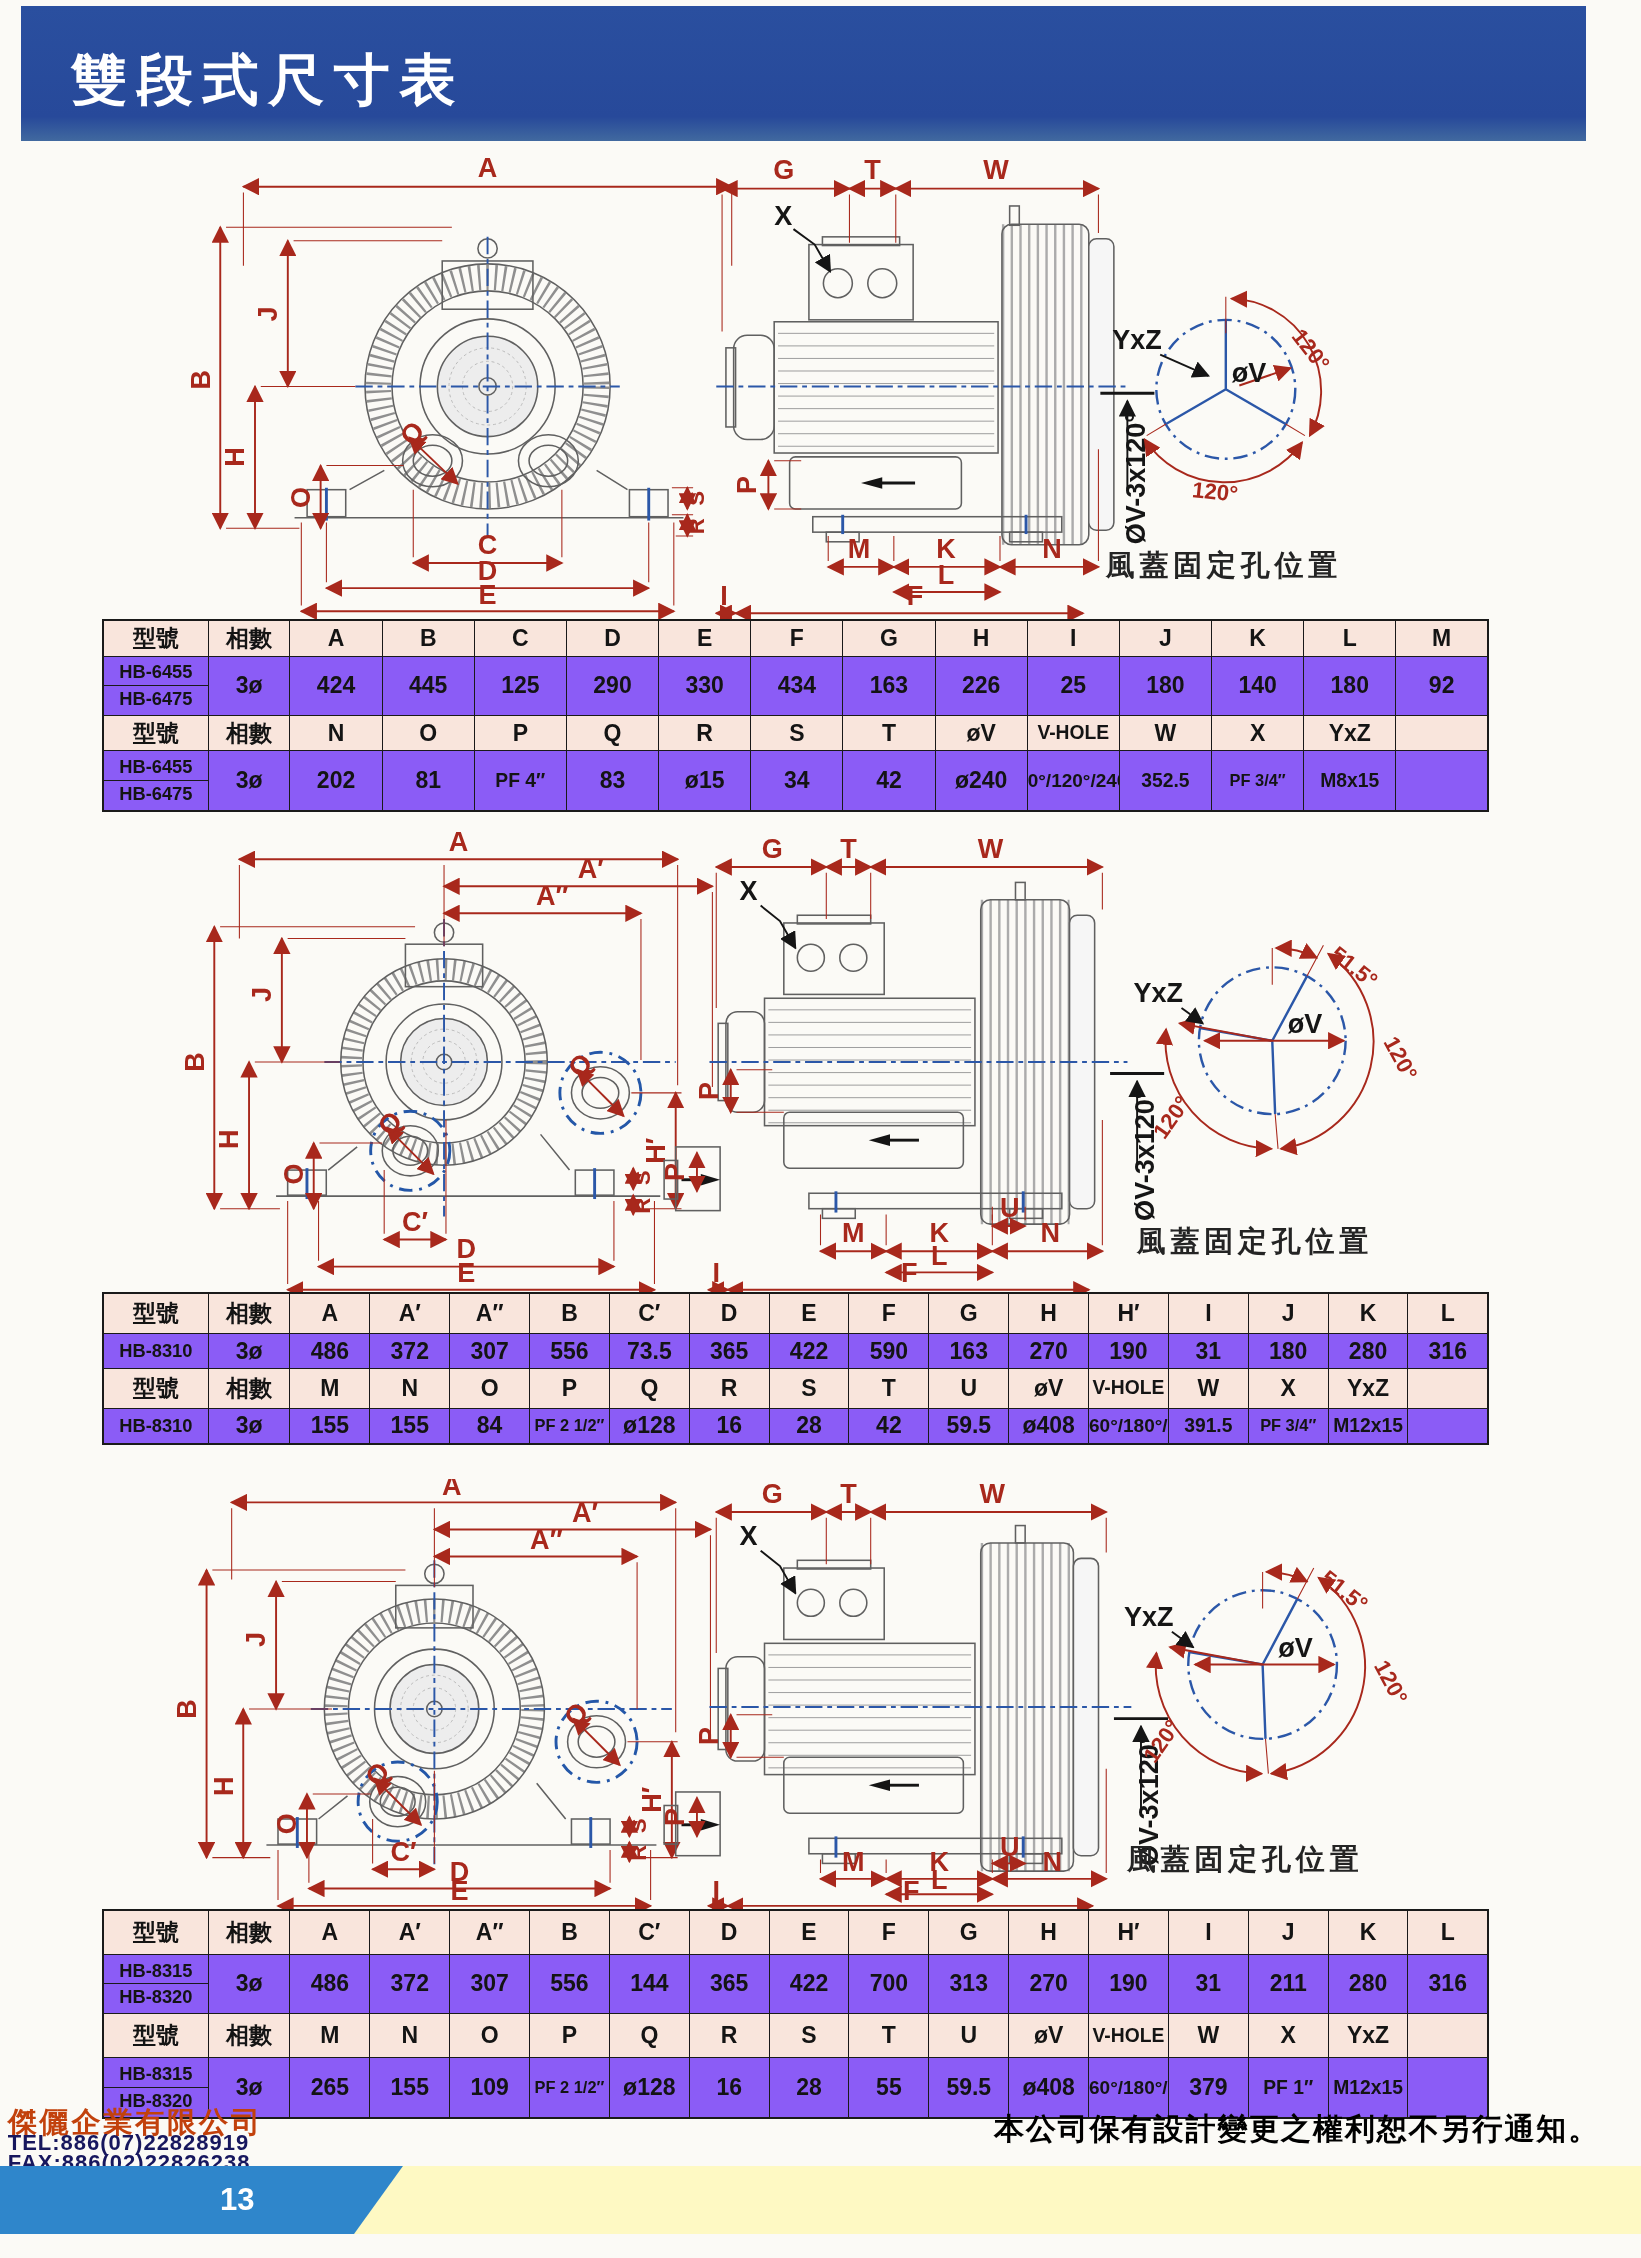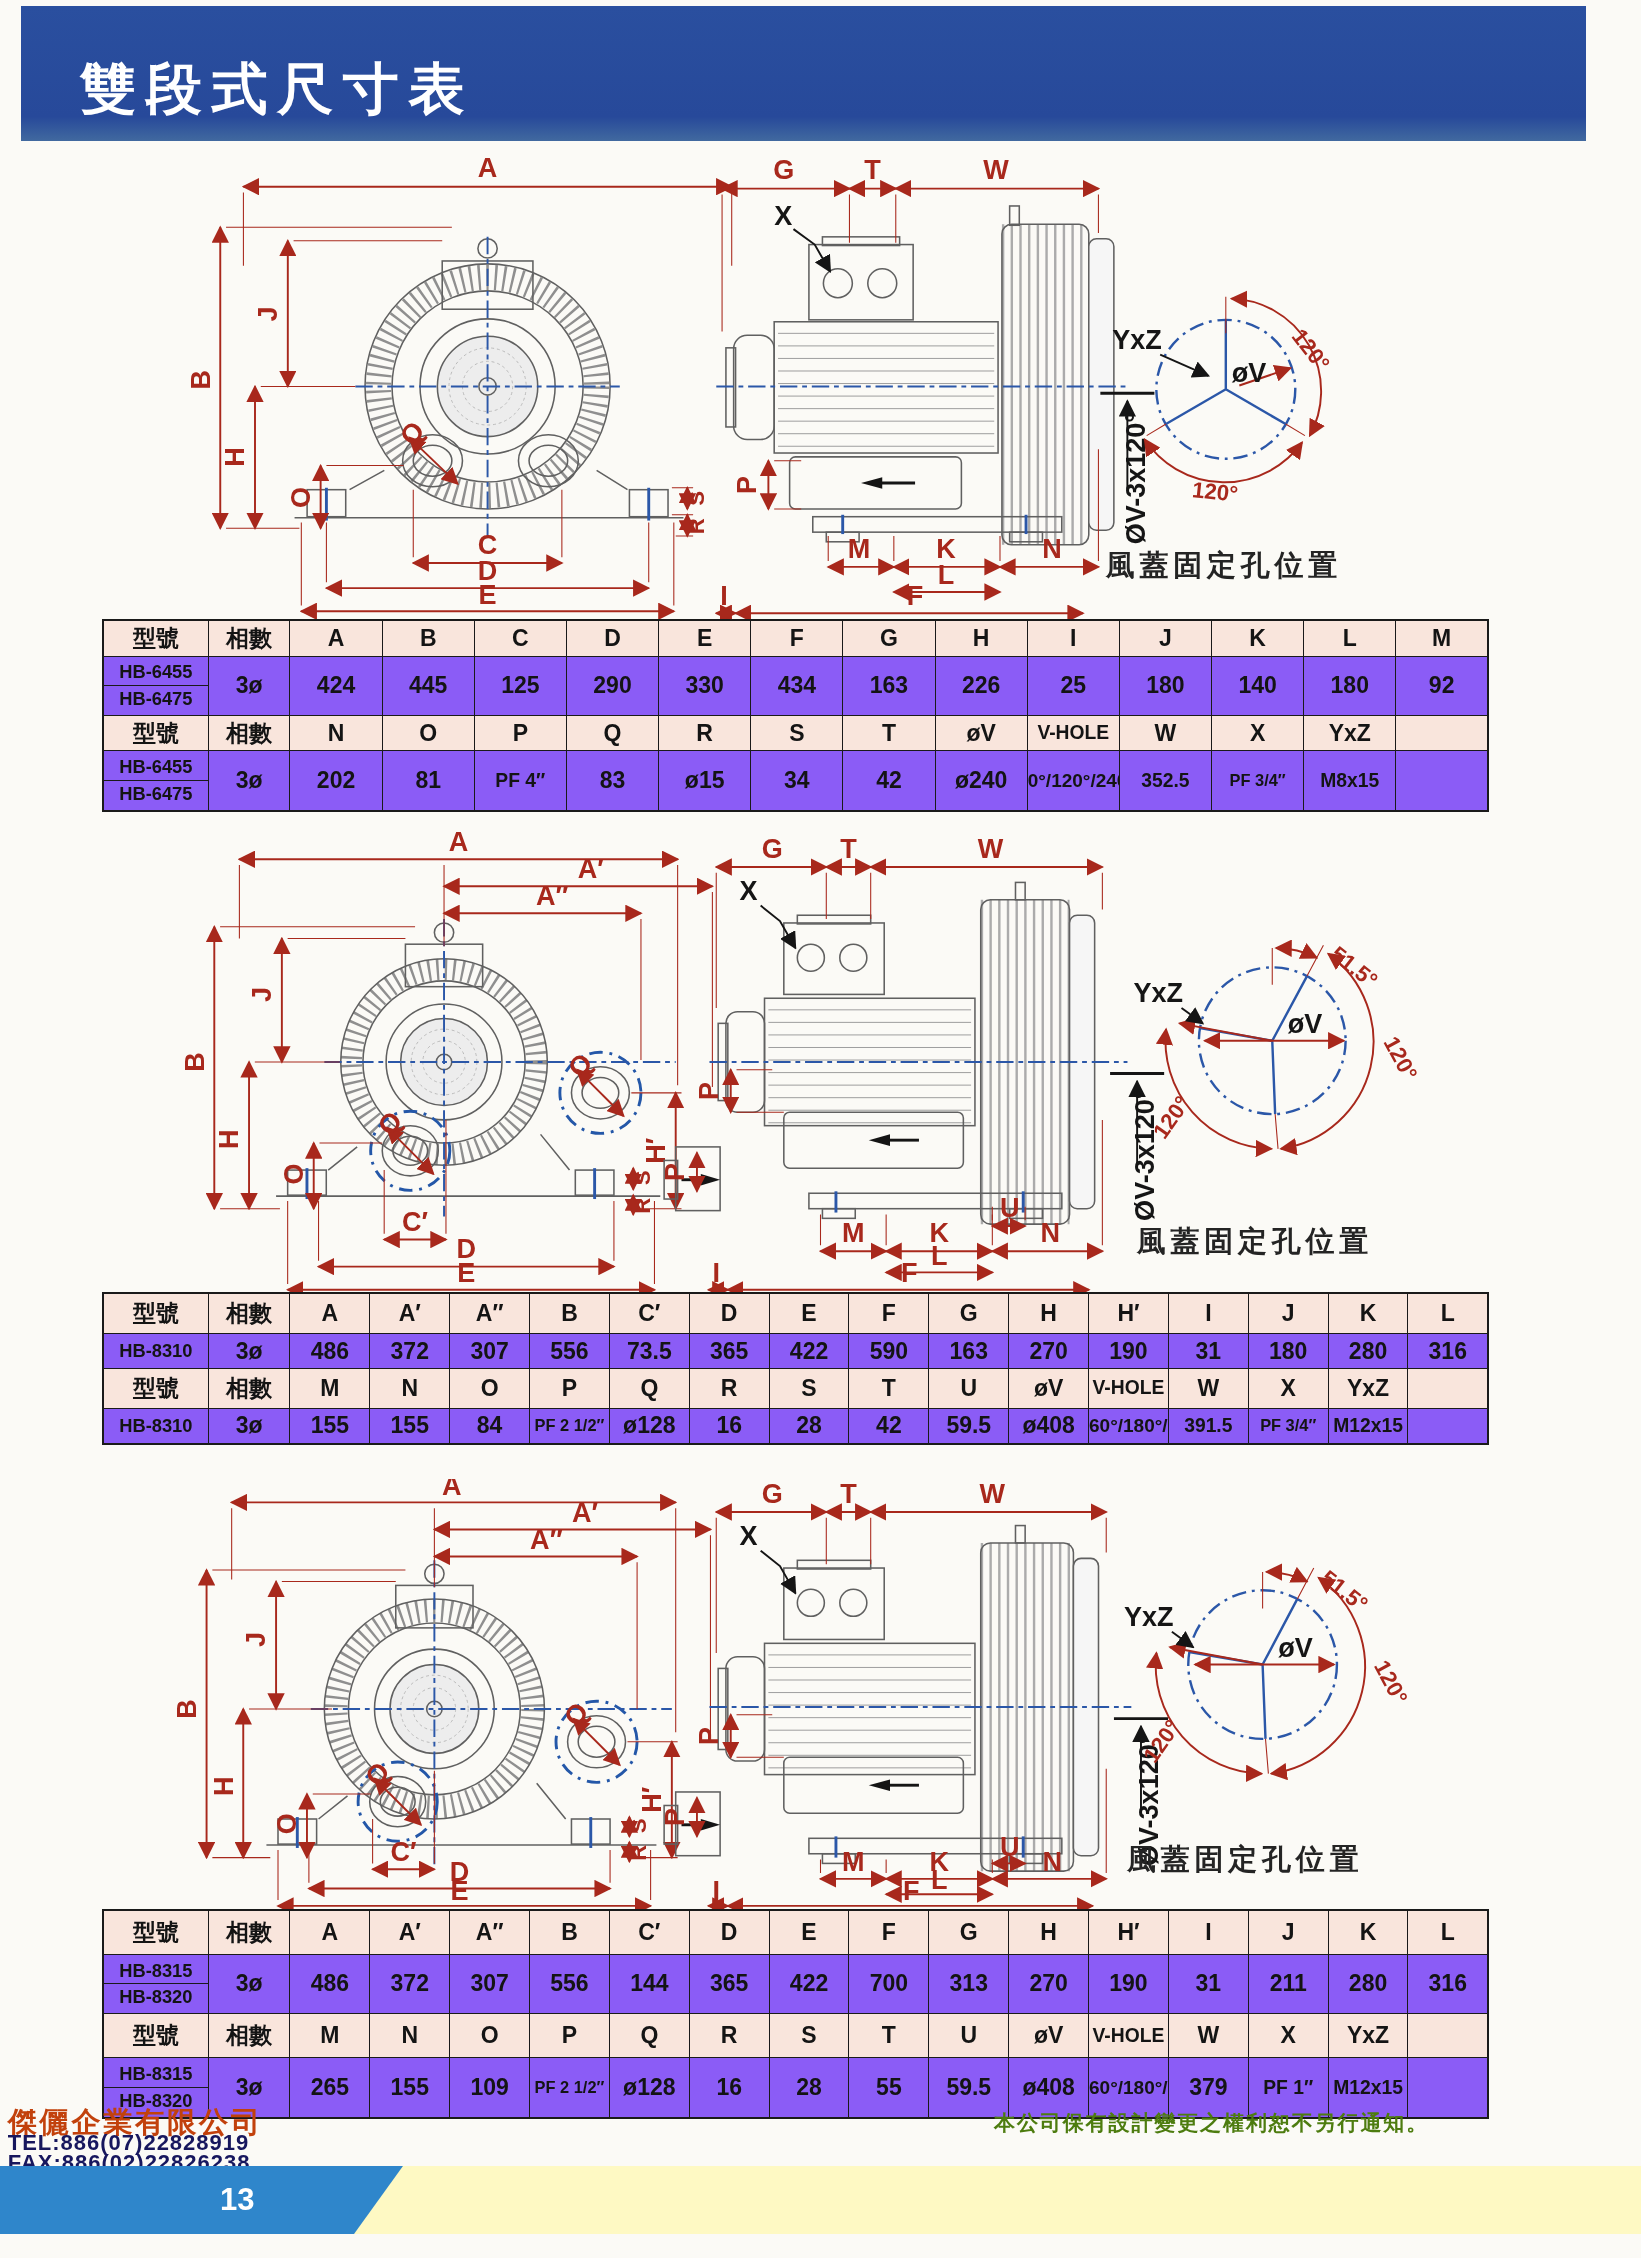--- a/index.html
+++ b/index.html
@@ -3,21 +3,21 @@
 <meta charset="utf-8">
 <style>
   html,body{margin:0;padding:0}
   body{width:1641px;height:2258px;position:relative;background:#fbfaf6;overflow:hidden;
        font-family:"Liberation Sans",sans-serif}
   .abs{position:absolute}
 
   
   .hdr{position:absolute;left:21px;top:5.8px;width:1565px;height:135px;
        background:linear-gradient(180deg,#2a4f9f 0%,#27499a 82%,#41699f 100%);}
-  .hdr h1{margin:9px;padding:37px 0 0 50px;color:#fff;font-size:56px;font-weight:bold;letter-spacing:9.7px}
+  .hdr h1{margin:0;padding:37px 0 0 50px;color:#fff;font-size:56px;font-weight:bold;letter-spacing:9.7px}
 
   
   .tbl{position:absolute;left:102px;width:1387px}
   .tbl table{width:100%;height:100%;border-collapse:collapse;table-layout:fixed;background:#8b5cf6;
              border:2.9px solid #1a1a1a}
   .tbl td{border:1.9px solid #1a1a1a;text-align:center;vertical-align:middle;font-weight:bold;
           color:#141414;padding:0;font-size:23px;overflow:hidden}
   .tbl tr.head td{background:#f9e5dc}
   .tbl td.cell-m{font-size:19.3px}
   .tbl td.cell-s{font-size:16.4px}
@@ -41,21 +41,21 @@
   .dt{fill:#a8281c;font-family:"Liberation Sans",sans-serif;font-size:28px;font-weight:bold}
   .dts{font-size:23px}
   .bk{fill:#151515;font-family:"Liberation Sans",sans-serif;font-size:28px;font-weight:bold}
   .bkl{stroke:#151515;stroke-width:2;fill:none}
   .bk3{stroke:#151515;stroke-width:3;fill:none}
   .cap{fill:#242424;font-size:30px;font-weight:bold;letter-spacing:5px}
 
   
   .company{position:absolute;left:7.7px;top:2103px;color:#c2410c;font-size:29px;font-weight:bold;letter-spacing:2.9px}
   .telfax{position:absolute;left:7.7px;color:#17175e;font-size:22px;font-weight:bold;letter-spacing:1px}
-  .disclaimer{position:absolute;left:994px;top:2109px;color:#4d7c0f;font-size:21px;font-weight:bold;letter-spacing:1.9px}
+  .disclaimer{position:absolute;left:994px;top:2109px;color:#000000;font-size:30px;font-weight:bold;letter-spacing:1.9px}
   .fbar{position:absolute;left:0;top:2166px;width:1641px;height:68px;background:#fef9c3}
   .fbar-light{position:absolute;left:0;top:0;width:406px;height:68px;background:#2f86cb;
               clip-path:polygon(0 0,403px 0,354px 100%,0 100%)}
   .pageno{position:absolute;left:220px;top:16.4px;color:#fff;font-size:31px;font-weight:bold}
 </style>
 </head>
 <body>
 
 <div class="hdr">
   <h1>雙段式尺寸表</h1>

